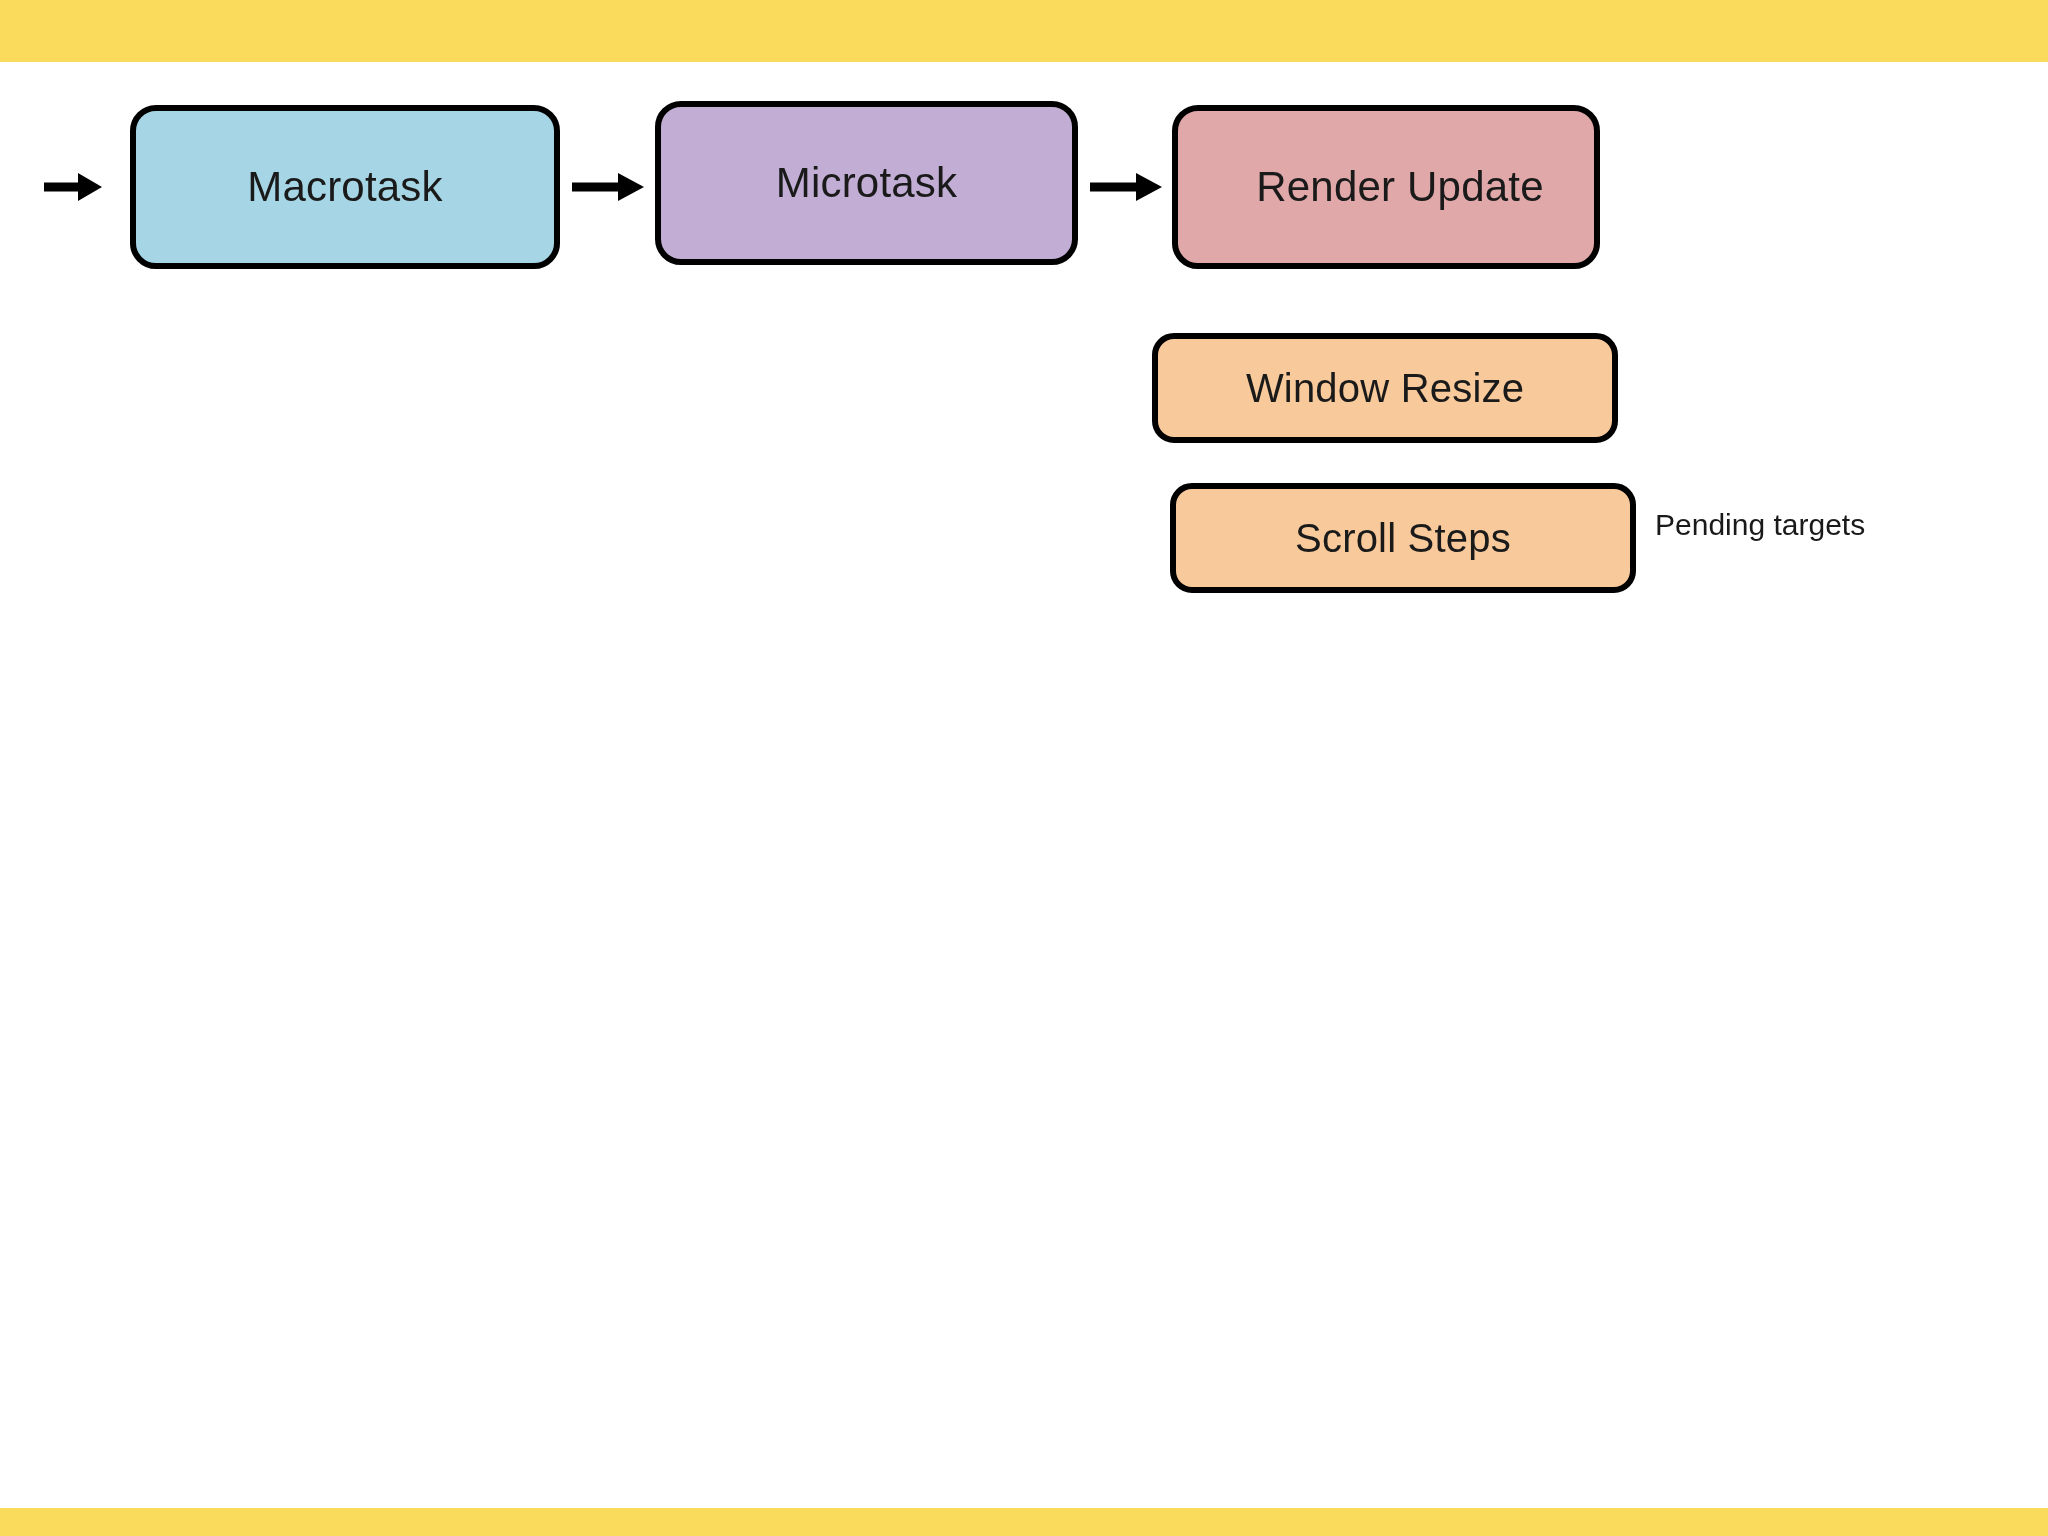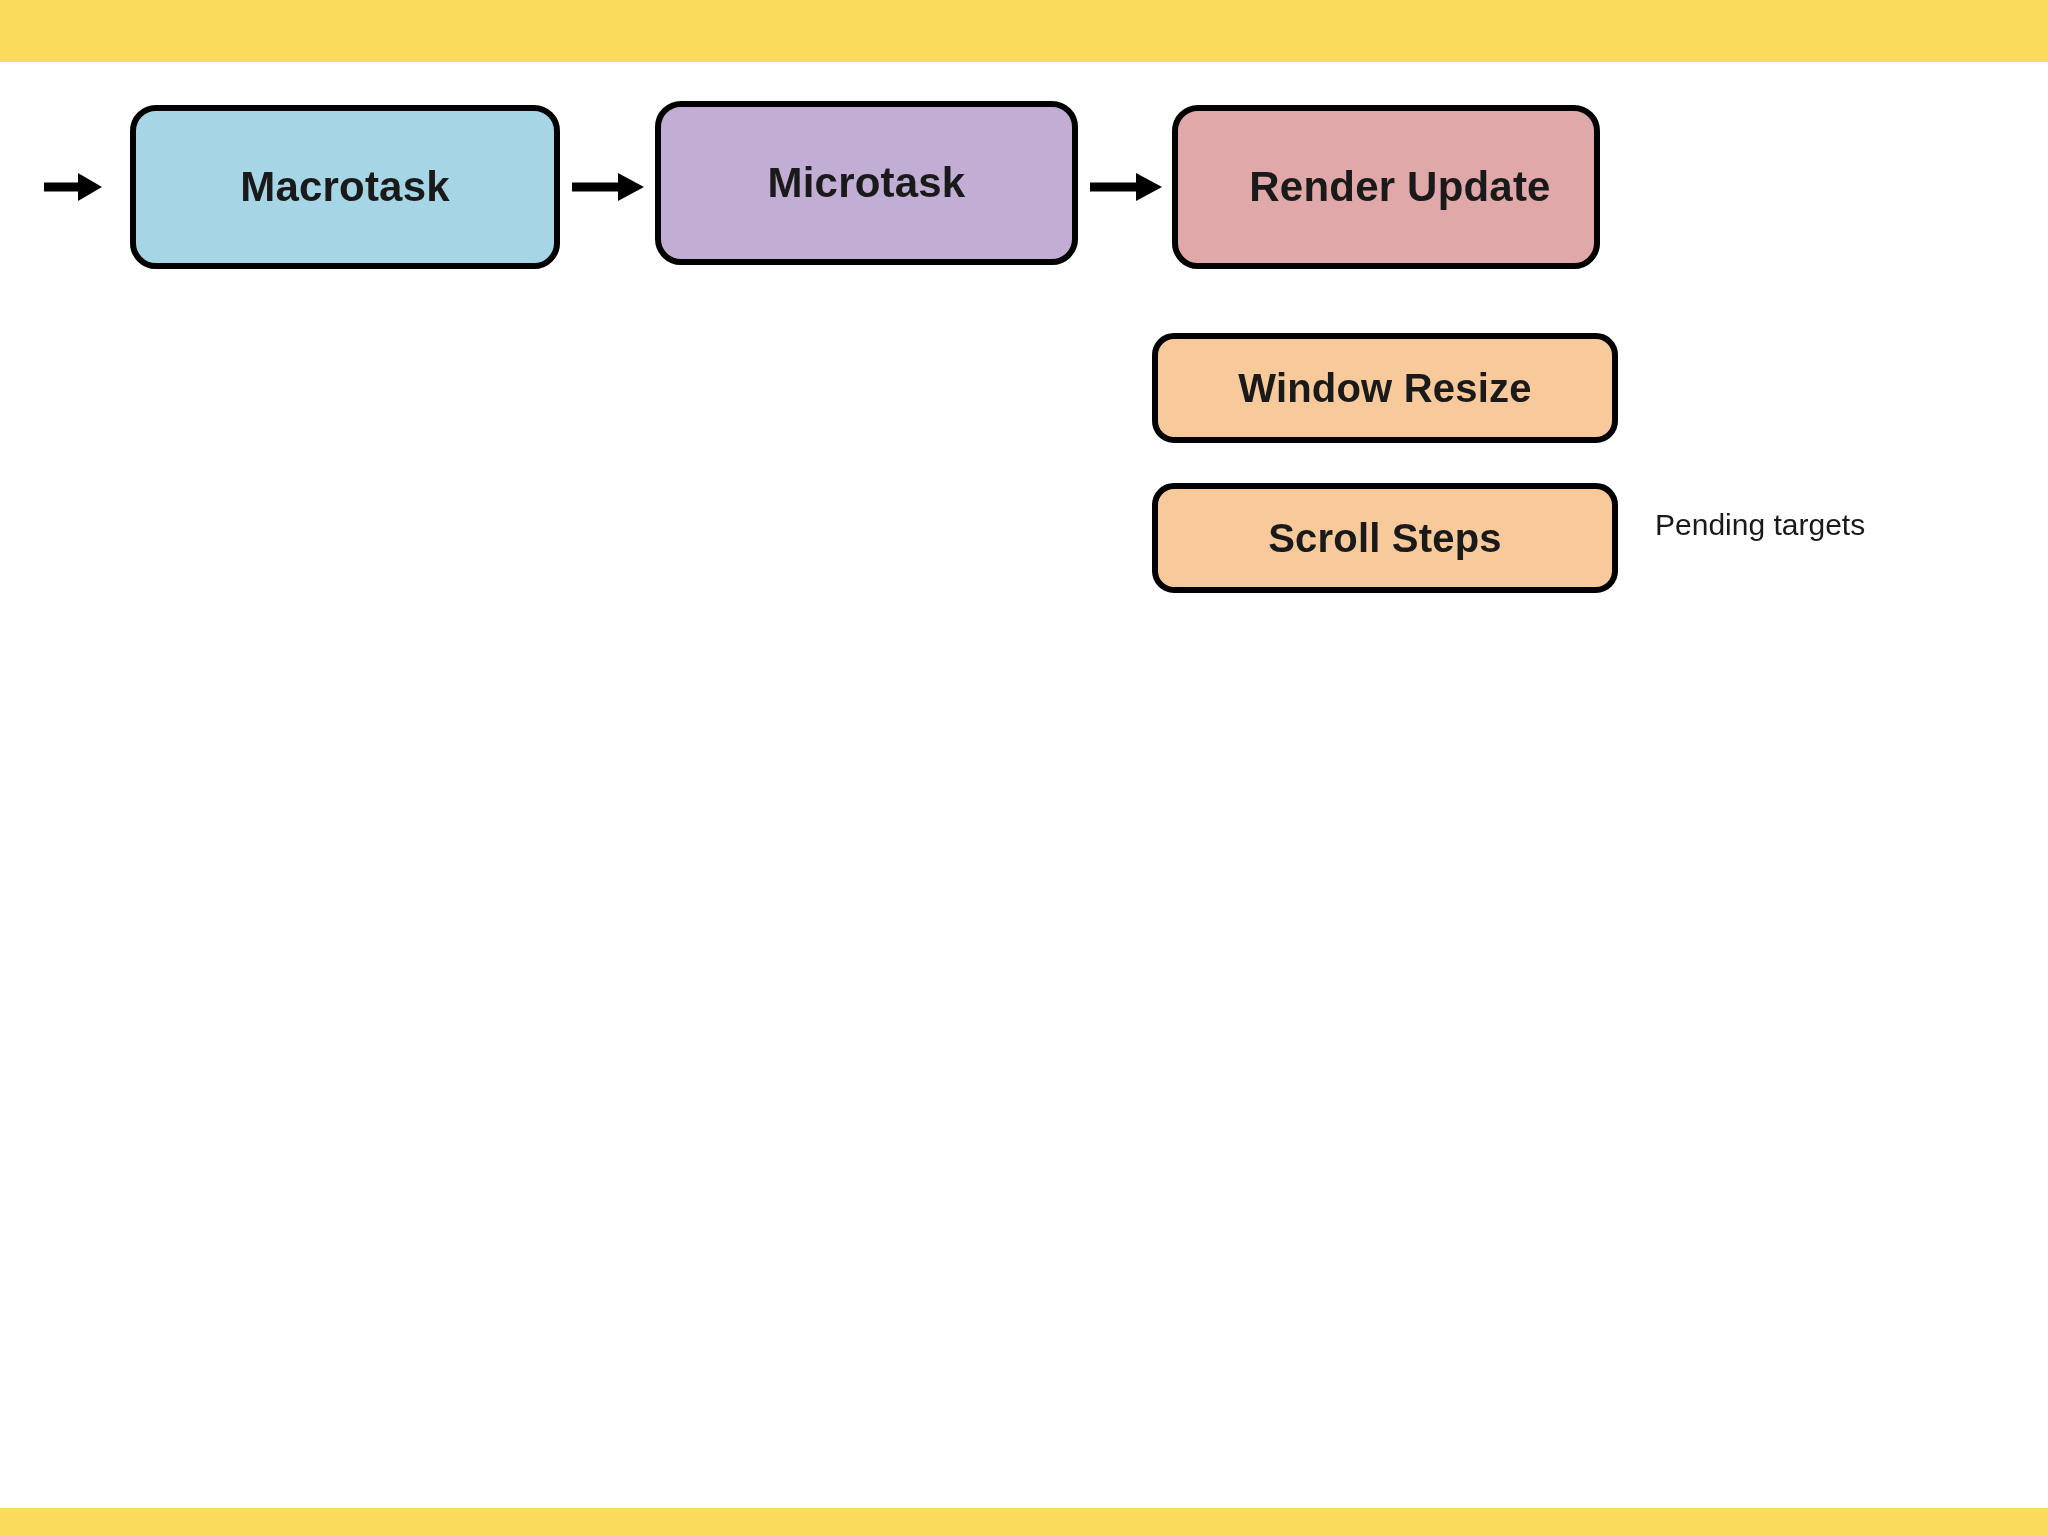--- a/index.html
+++ b/index.html
@@ -38,21 +38,21 @@
     display: flex;
     align-items: center;
     justify-content: center;
     color: #1a1a1a;
     text-align: center;
     line-height: 1.1;
     white-space: nowrap;
   }
   .node-label {
     font-size: 42px;
-    font-weight: 700;
+    font-weight: 400;
     letter-spacing: 0.2px;
   }
 
   .node-macrotask {
     left: 130px; top: 105px;
     width: 430px; height: 164px;
     background: #a6d5e5;
   }
   .node-microtask {
     left: 655px; top: 101px;
@@ -68,21 +68,21 @@
 
   .node-pending {
     left: 1152px;
     width: 466px;
     height: 110px;
     background: #f8c99a;
     border-radius: 22px;
   }
   .node-pending .node-label { font-size: 40px; text-align: center; }
   .pending-1 { top: 333px; }
-  .pending-2 { top: 483px; }
+  .pending-2 { top: 483px; margin-left: 18px; }
   .pending-3 { top: 633px; }
 
   
   .arrow {
     position: absolute;
     height: 40px;
     top: 167px;
   }
   .arrow svg { display: block; }
   .arrow-in    { left: 44px;   width: 58px; }

